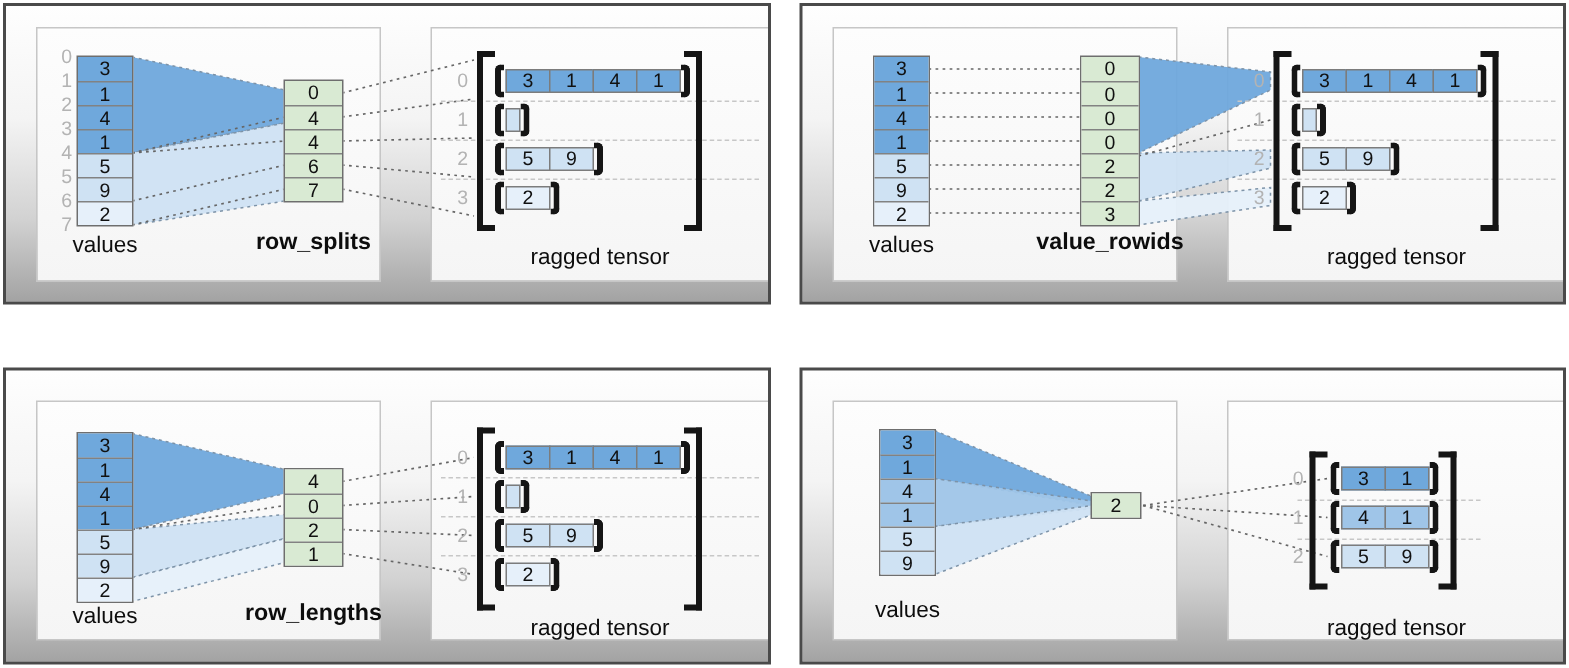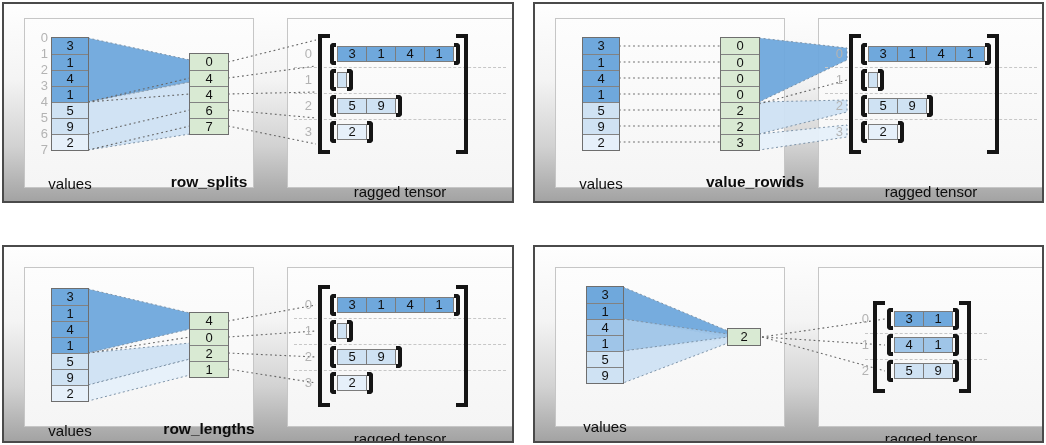--- a/index.html
+++ b/index.html
@@ -8,21 +8,21 @@
   .panel{position:absolute;box-sizing:border-box;border:2px solid #4a4a4a;
          background:linear-gradient(180deg,#fefefe 0%,#f4f4f4 38%,#d2d2d2 72%,#a3a3a3 100%);overflow:hidden;}
   .ibox{position:absolute;background:linear-gradient(180deg,#fdfdfd 0%,#f5f5f5 100%);
         border:1px solid #c6c6c6;z-index:1;}
   .ov{position:absolute;left:0;top:0;z-index:2;pointer-events:none;}
   .col{position:absolute;z-index:3;border:1px solid #6e6e6e;background:#fff;}
   .vcell{height:16px;box-sizing:border-box;border-top:1px solid #828282;
          font-size:13px;line-height:15px;text-align:center;color:#111;}
   .vcell:first-child{border-top:none;}
   .lbl{position:absolute;z-index:4;transform:translateX(-50%);font-size:15px;color:#0d0d0d;
-       white-space:pre-line;text-align:center;line-height:19px;margin-top:20px;}
+       white-space:pre-line;text-align:center;line-height:19px;}
   .lbl.key{font-weight:bold;font-size:15.5px;}
   .idx{position:absolute;z-index:3;font-size:13px;color:#b3b3b3;width:16px;text-align:right;line-height:16px;}
   .obr{position:absolute;z-index:3;width:12px;box-sizing:border-box;}
   .obr.l{border-left:4px solid #151515;border-top:4px solid #151515;border-bottom:4px solid #151515;}
   .obr.r{border-right:4px solid #151515;border-top:4px solid #151515;border-bottom:4px solid #151515;}
   .sep{position:absolute;z-index:2;height:0;border-top:1px dashed #c7c7c7;}
   .rrow{position:absolute;z-index:3;display:flex;align-items:center;height:22px;}
   .rb{width:6px;height:22px;box-sizing:border-box;border:4px solid #151515;flex:0 0 auto;}
   .rb.l{border-right:none;border-radius:4px 0 0 4px;margin-right:1px;}
   .rb.r{border-left:none;border-radius:0 4px 4px 0;margin-left:1px;}
@@ -139,21 +139,21 @@
       <div class="col" style="left: 185px; top: 33px; width: 38px;">
         <div class="vcell" style="background: rgb(217, 234, 211);">0</div>
         <div class="vcell" style="background: rgb(217, 234, 211);">0</div>
         <div class="vcell" style="background: rgb(217, 234, 211);">0</div>
         <div class="vcell" style="background: rgb(217, 234, 211);">0</div>
         <div class="vcell" style="background: rgb(217, 234, 211);">2</div>
         <div class="vcell" style="background: rgb(217, 234, 211);">2</div>
         <div class="vcell" style="background: rgb(217, 234, 211);">3</div>
       </div>
       <div class="lbl" style="left: 66px; top: 150px;">values</div>
-      <div class="lbl key" style="left: 220px; top: 148px;">value_rowids</div>
+      <div class="lbl key" style="left: 205px; top: 148px;">value_rowids</div>
       <div class="lbl" style="left: 396px; top: 158px;">ragged tensor</div>
       <div class="obr l" style="left: 314px; top: 30px; height: 120px;"></div>
       <div class="obr r" style="left: 452px; top: 30px; height: 120px;"></div>
       <div class="sep" style="left: 290px; top: 63px; width: 212px;"></div>
       <div class="sep" style="left: 290px; top: 89px; width: 212px;"></div>
       <div class="sep" style="left: 290px; top: 115px; width: 212px;"></div>
       <div class="idx" style="left: 292px; top: 42px;">0</div>
       <div class="rrow" style="left: 326px; top: 39px;">
         <div class="rb l"></div>
         <div class="rcell" style="background: rgb(111, 168, 220);">3</div>

